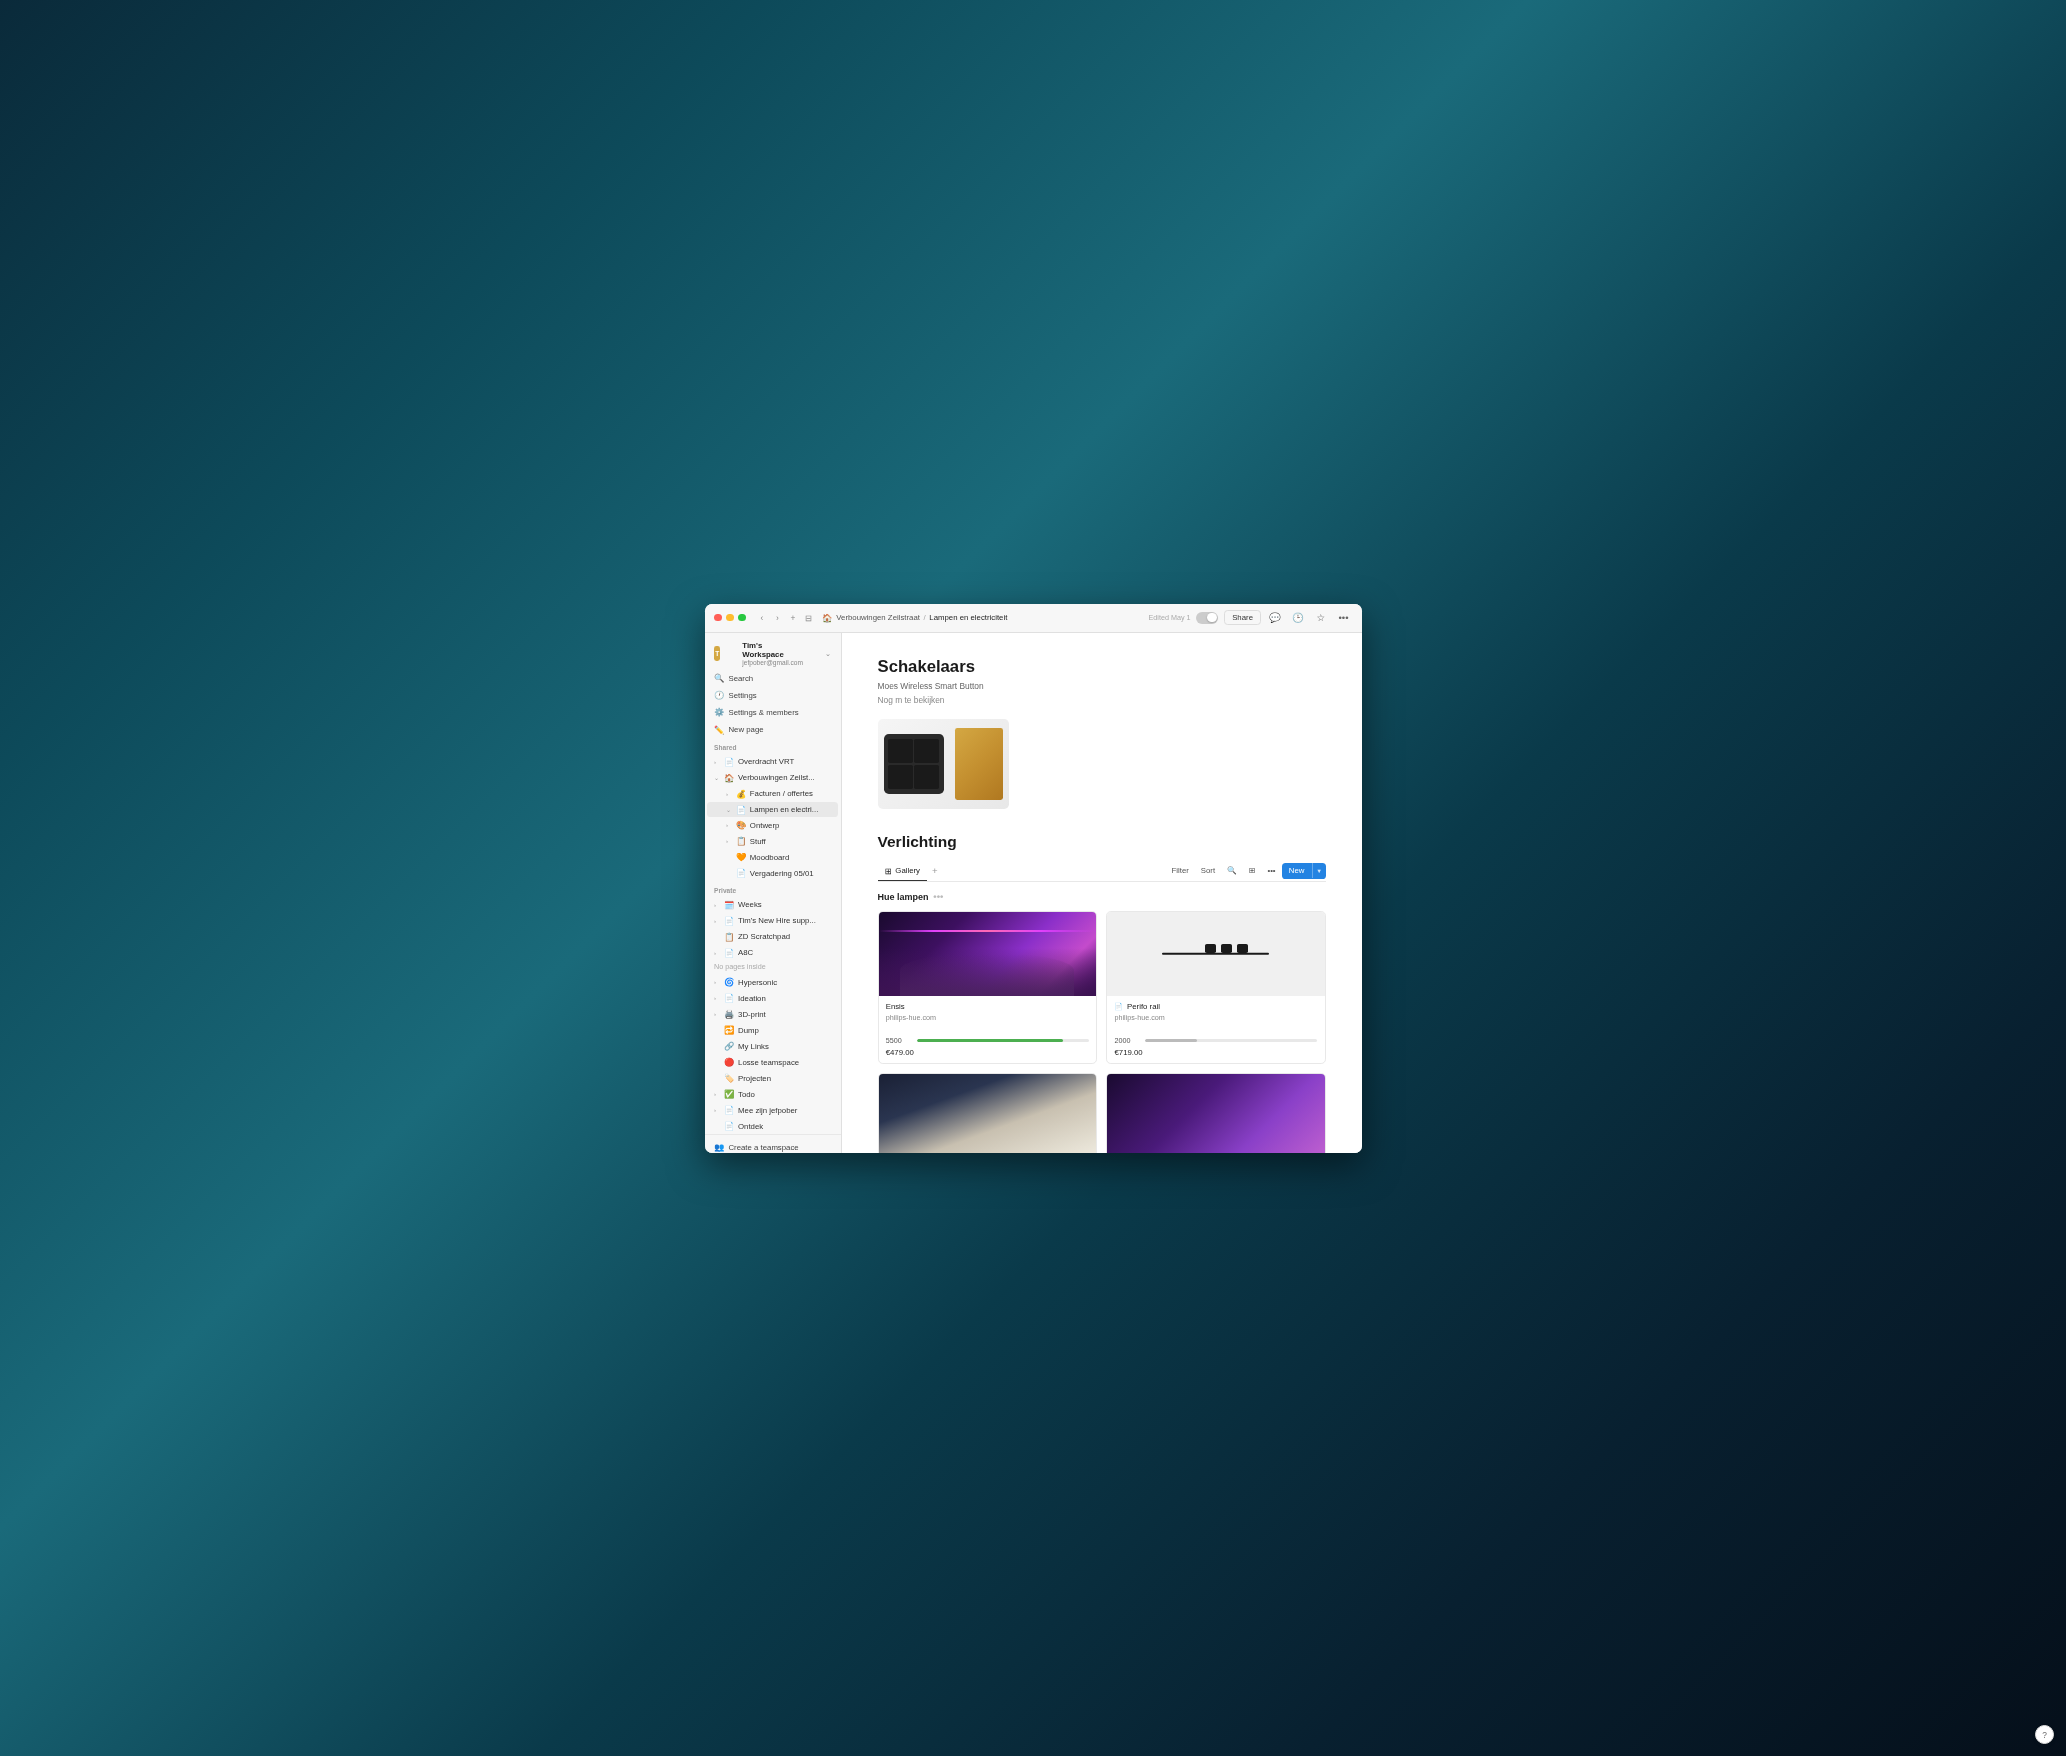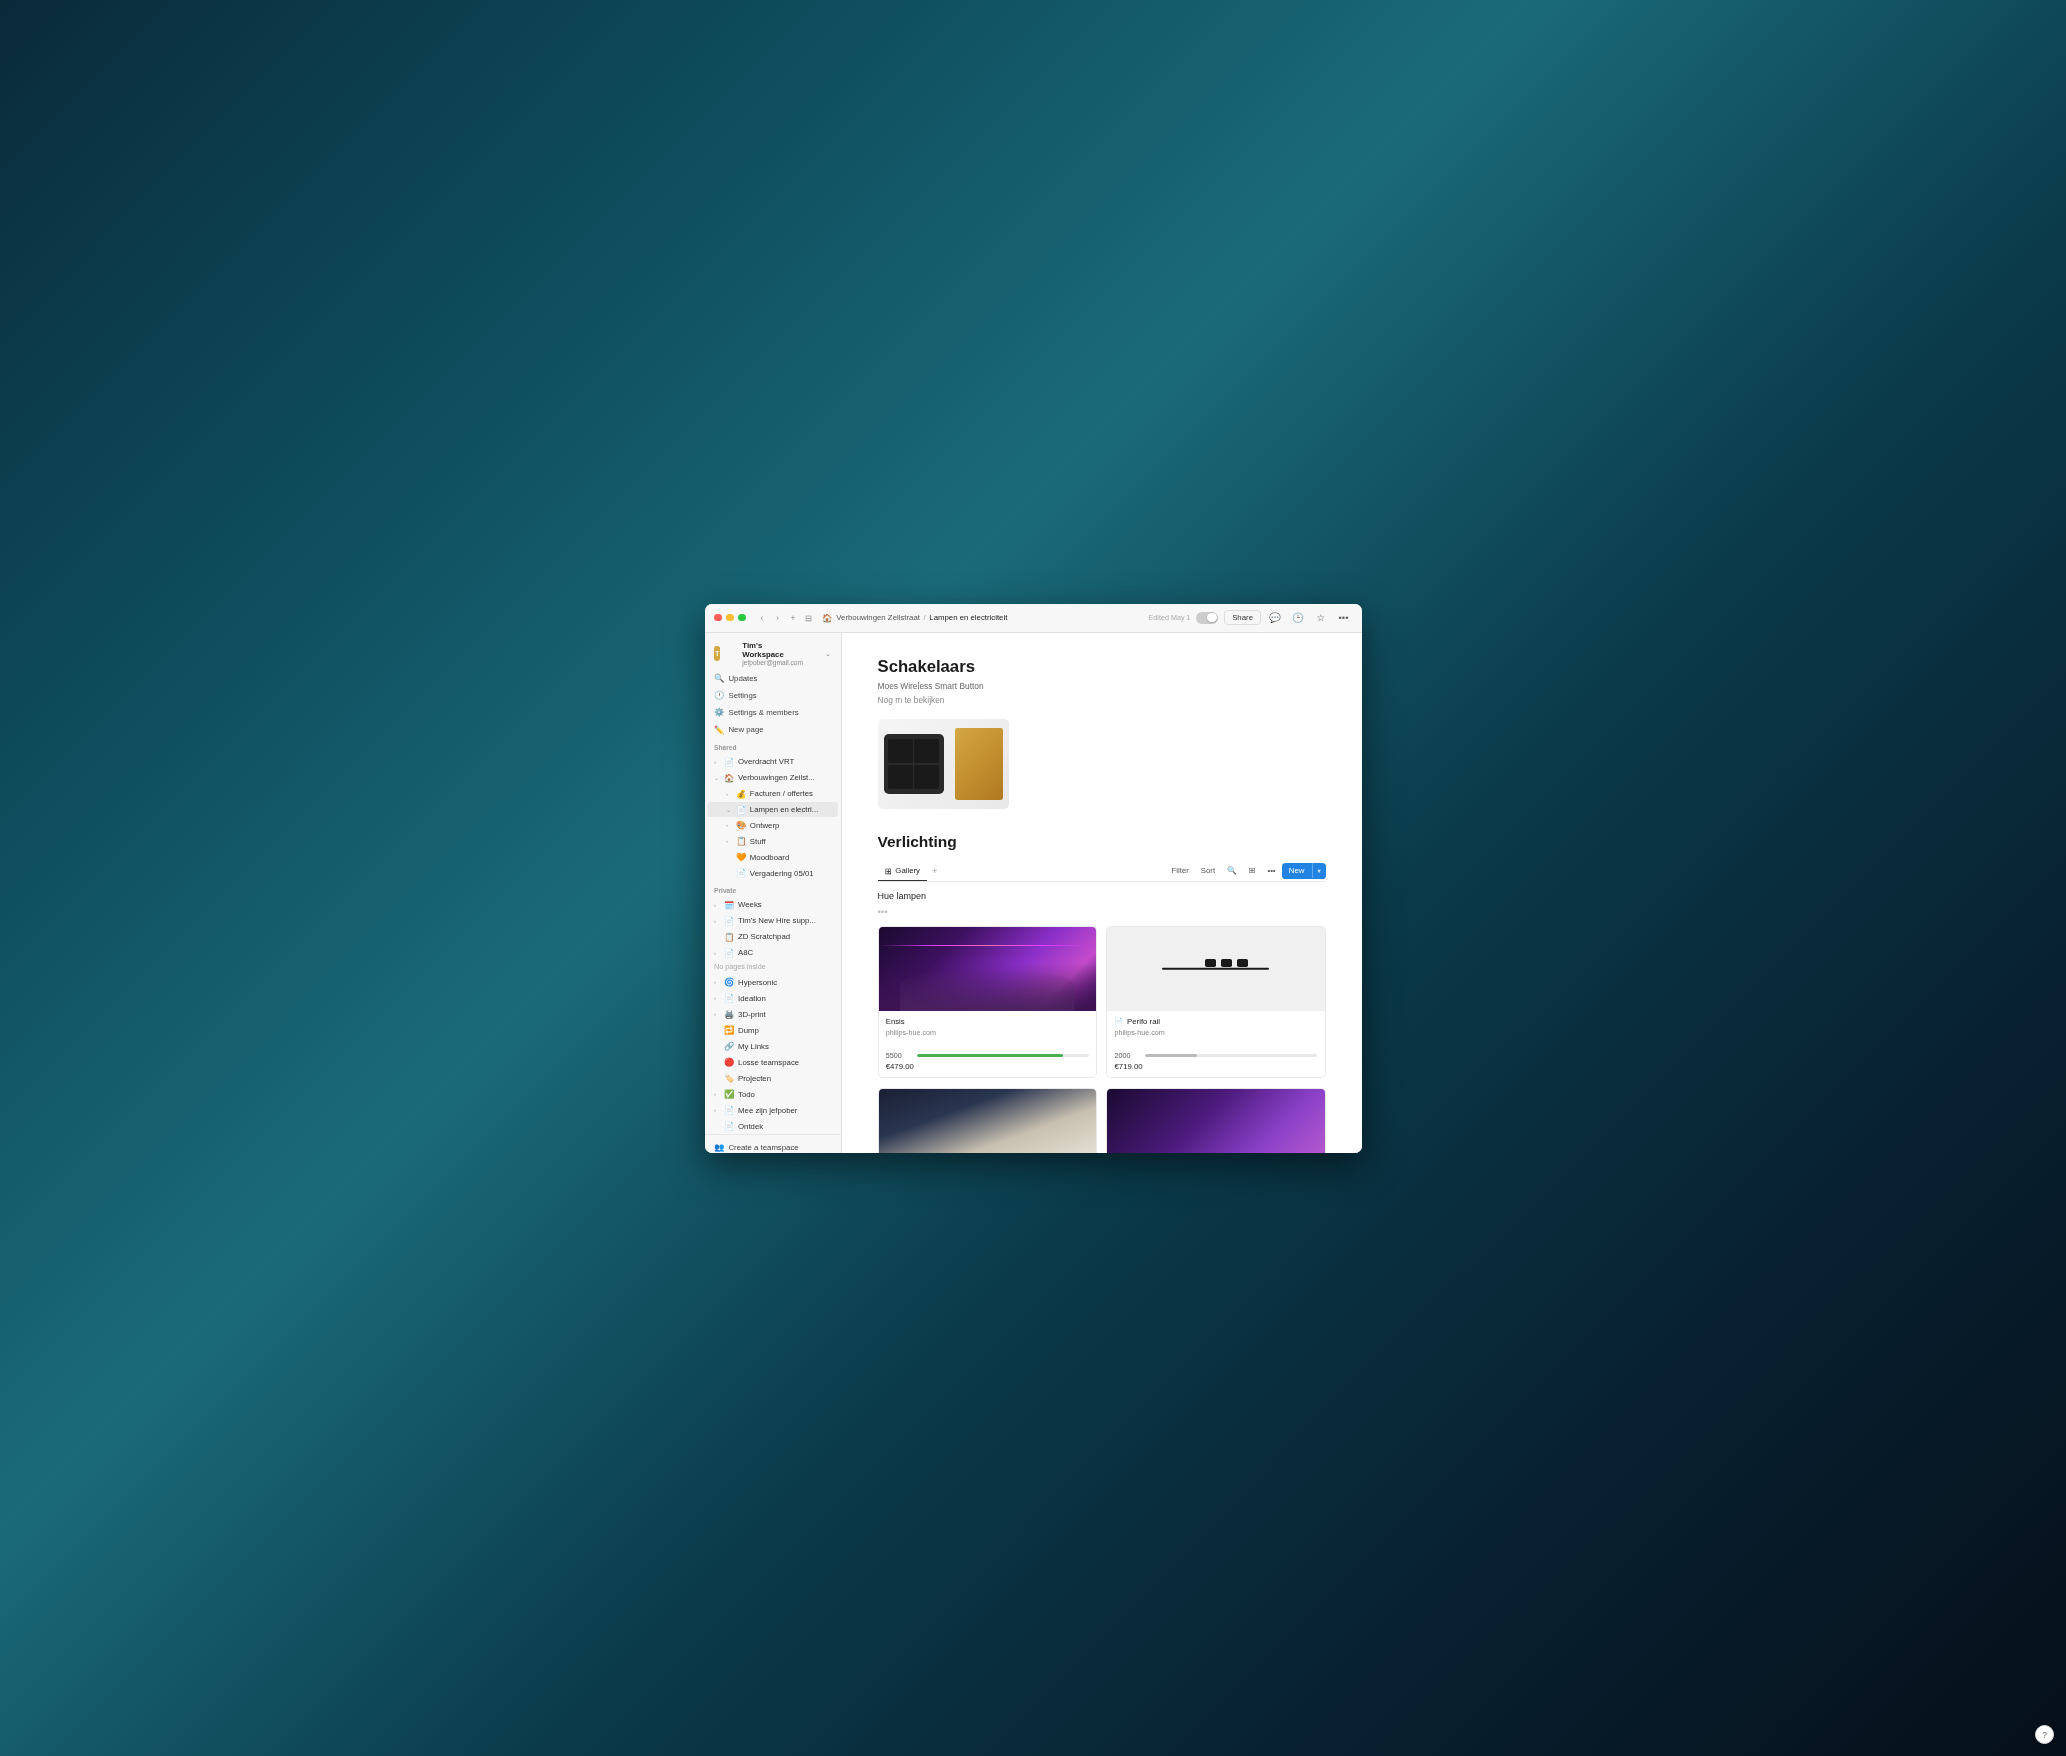--- a/index.html
+++ b/index.html
@@ -362,27 +362,26 @@
       color: rgba(255,255,255,0.8);
       border-left: 0.6px solid rgba(255,255,255,0.3);
       background: none;
       border-top: none;
       border-right: none;
       border-bottom: none;
       cursor: pointer;
     }
     .group-label {
       display: flex;
-      align-items: flex-start;
+      align-items: center;
       gap: 4.8px;
       font-size: 9px;
-      font-weight: 400;
+      font-weight: 700;
       color: #222;
       margin-bottom: 8.4px;
-      flex-direction: column;
     }
     .group-dots {
       color: #bbb;
       font-size: 9.6px;
       cursor: pointer;
     }
     .gallery-grid {
       display: grid;
       grid-template-columns: 1fr 1fr;
       gap: 9.6px;
@@ -577,21 +576,21 @@
         </div>
         <div class="workspace-info">
           <div class="workspace-name">Tim's Workspace</div>
           <div class="workspace-email">jefpober@gmail.com</div>
         </div>
         <span class="workspace-chevron">⌄</span>
       </div>
 
       <div class="sidebar-item">
         <span class="sidebar-item-icon">🔍</span>
-        <span>Updates</span>
+        <span>Search</span>
       </div>
       <div class="sidebar-item">
         <span class="sidebar-item-icon">🕐</span>
         <span>Settings</span>
       </div>
       <div class="sidebar-item">
         <span class="sidebar-item-icon">⚙️</span>
         <span>Settings &amp; members</span>
       </div>
       <div class="sidebar-item">

